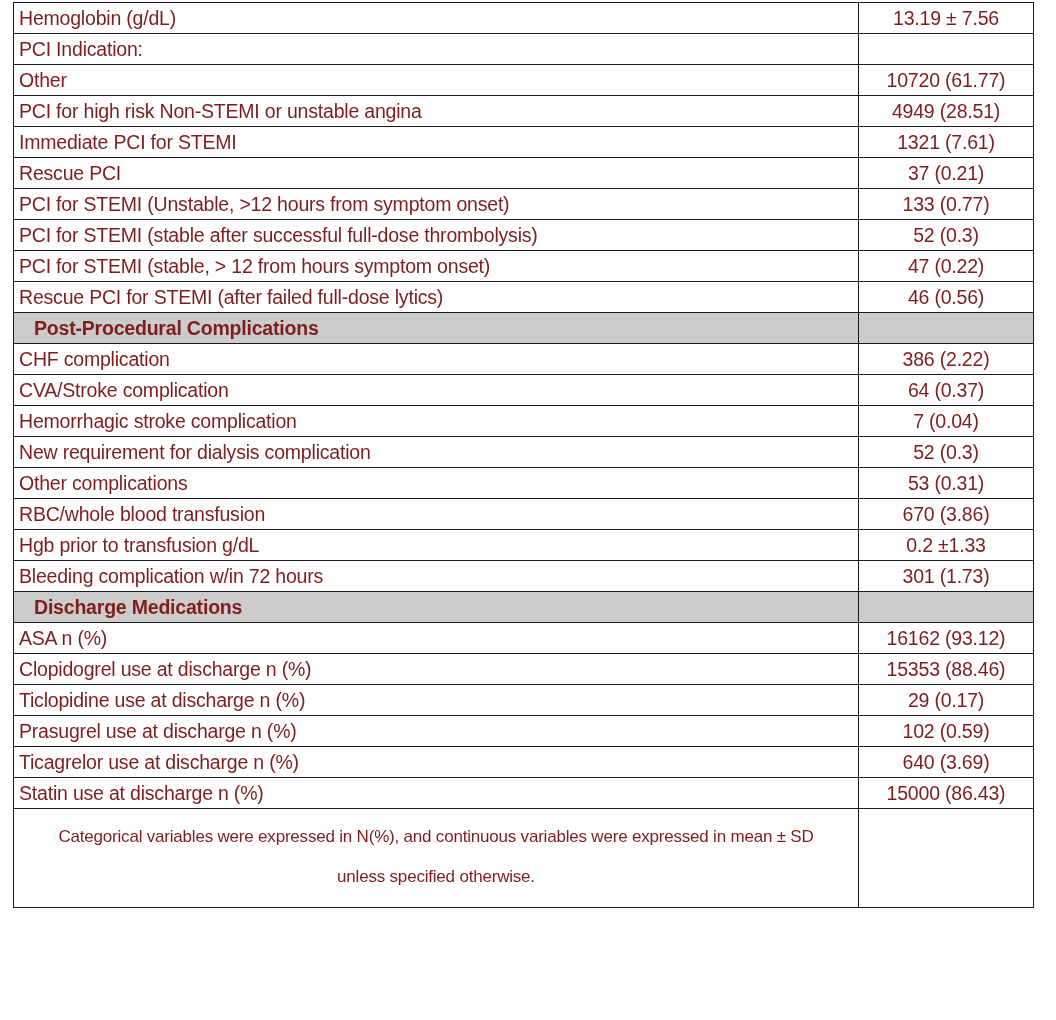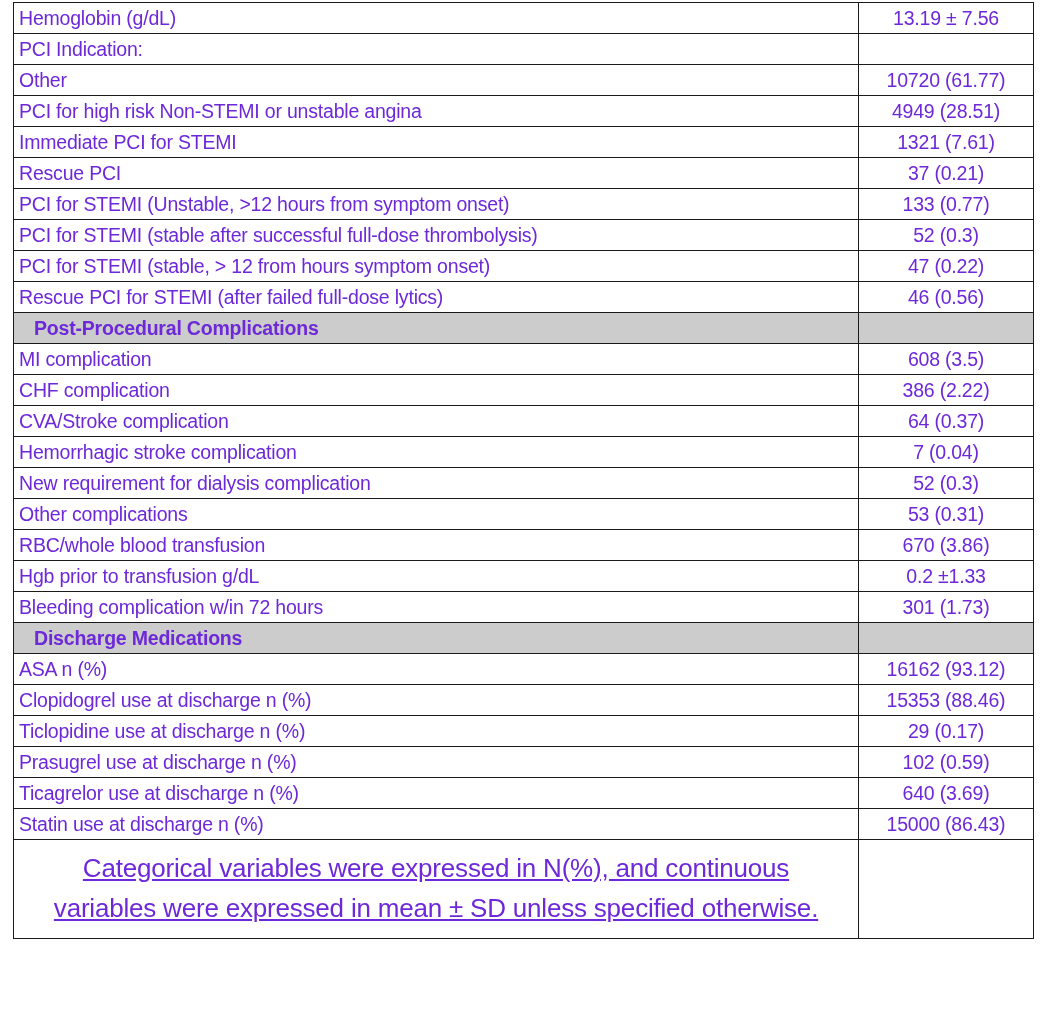--- a/index.html
+++ b/index.html
@@ -31,21 +31,21 @@
   }
   table.data-table col.c-label { width: 845px; }
   table.data-table col.c-value { width: 175px; }
 
   table.data-table td {
     border: 1.6px solid #1a1a1a;
     padding: 0 5px;
     height: 30px;
     font-size: 19.5px;
     line-height: 29px;
-    color: #6d28d9;
+    color: #7f1d1d;
     vertical-align: middle;
     white-space: nowrap;
     overflow: hidden;
   }
   td.label-cell {
     text-align: left;
     letter-spacing: -0.2px;
   }
   td.value-cell {
     text-align: center;
@@ -55,23 +55,22 @@
     background: #cccccc;
     font-weight: bold;
     padding-left: 20px;
   }
   tr.footnote-row td.footnote-cell {
     height: 88px;
     white-space: normal;
     text-align: center;
     padding: 4px 30px 6px 30px;
     line-height: 40px;
-    font-size: 26px;
+    font-size: 17px;
     letter-spacing: -0.2px;
-    text-decoration: underline;
   }
   tr.footnote-row td.footnote-value {
     height: 88px;
   }
 </style>
 </head>
 <body>
 
 <div class="sheet">
   <table class="data-table">
@@ -116,24 +115,20 @@
           <td class="label-cell">PCI for STEMI (stable, &gt; 12 from hours symptom onset)</td>
           <td class="value-cell">47 (0.22)</td>
         </tr>
         <tr class="data-row">
           <td class="label-cell">Rescue PCI for STEMI (after failed full-dose lytics)</td>
           <td class="value-cell">46 (0.56)</td>
         </tr>
         <tr class="section-row">
           <td class="label-cell">Post-Procedural Complications</td>
           <td class="value-cell"></td>
-        </tr>
-        <tr class="data-row">
-          <td class="label-cell">MI complication</td>
-          <td class="value-cell">608 (3.5)</td>
         </tr>
         <tr class="data-row">
           <td class="label-cell">CHF complication</td>
           <td class="value-cell">386 (2.22)</td>
         </tr>
         <tr class="data-row">
           <td class="label-cell">CVA/Stroke complication</td>
           <td class="value-cell">64 (0.37)</td>
         </tr>
         <tr class="data-row">

